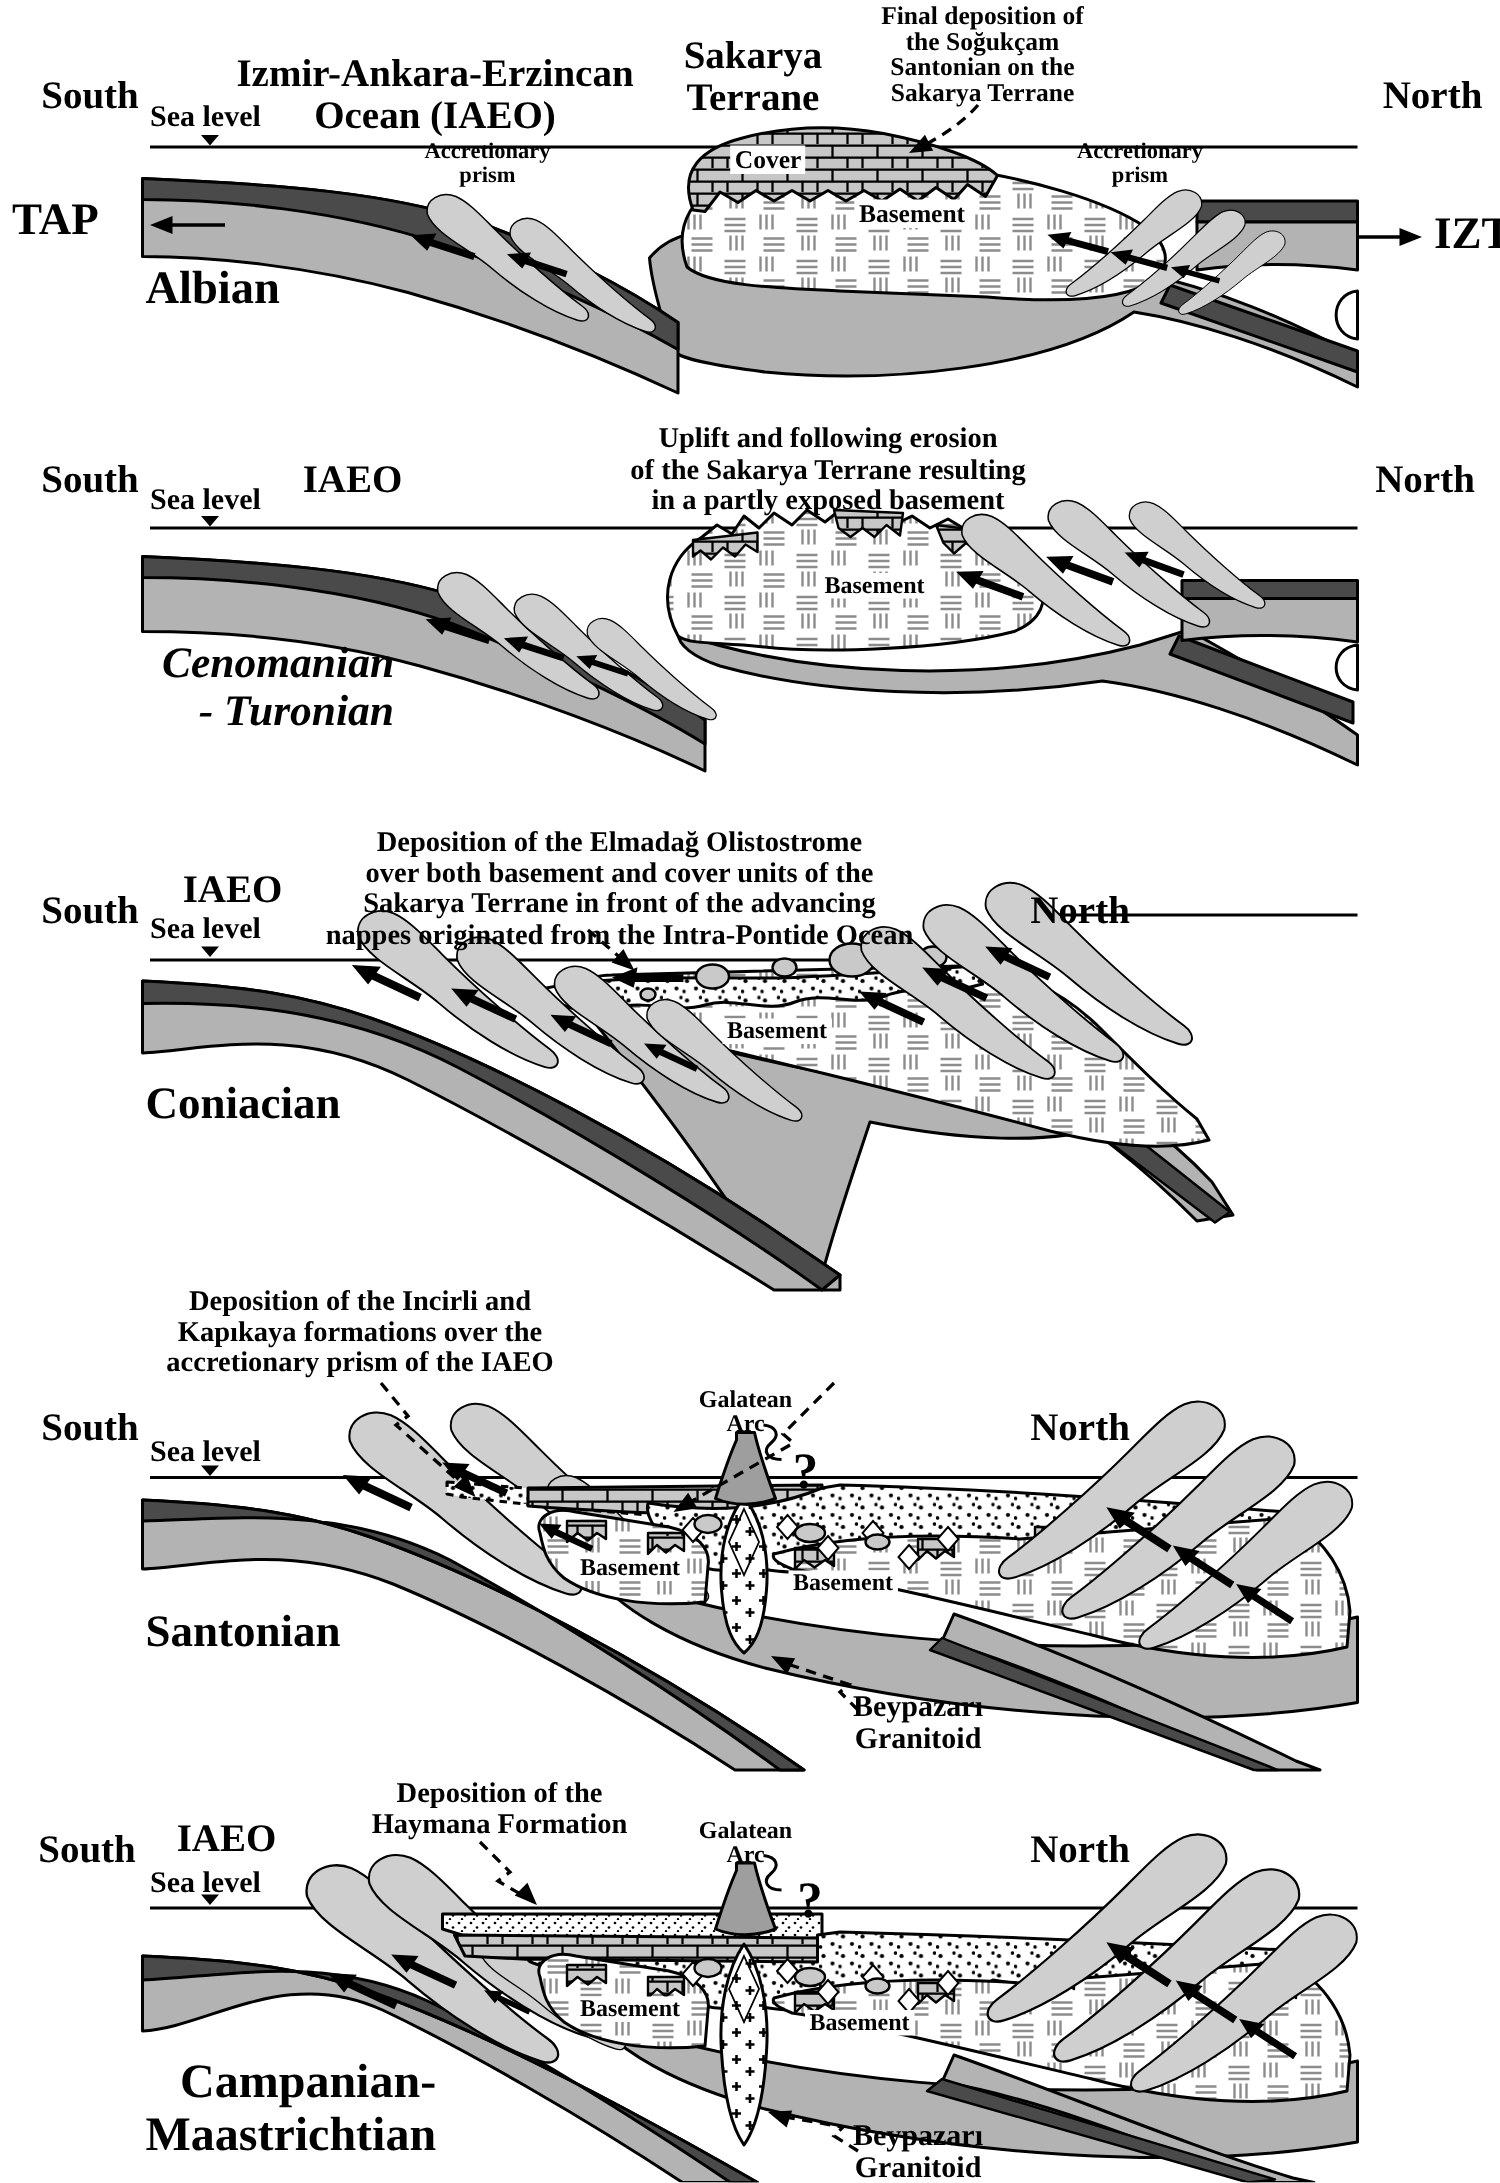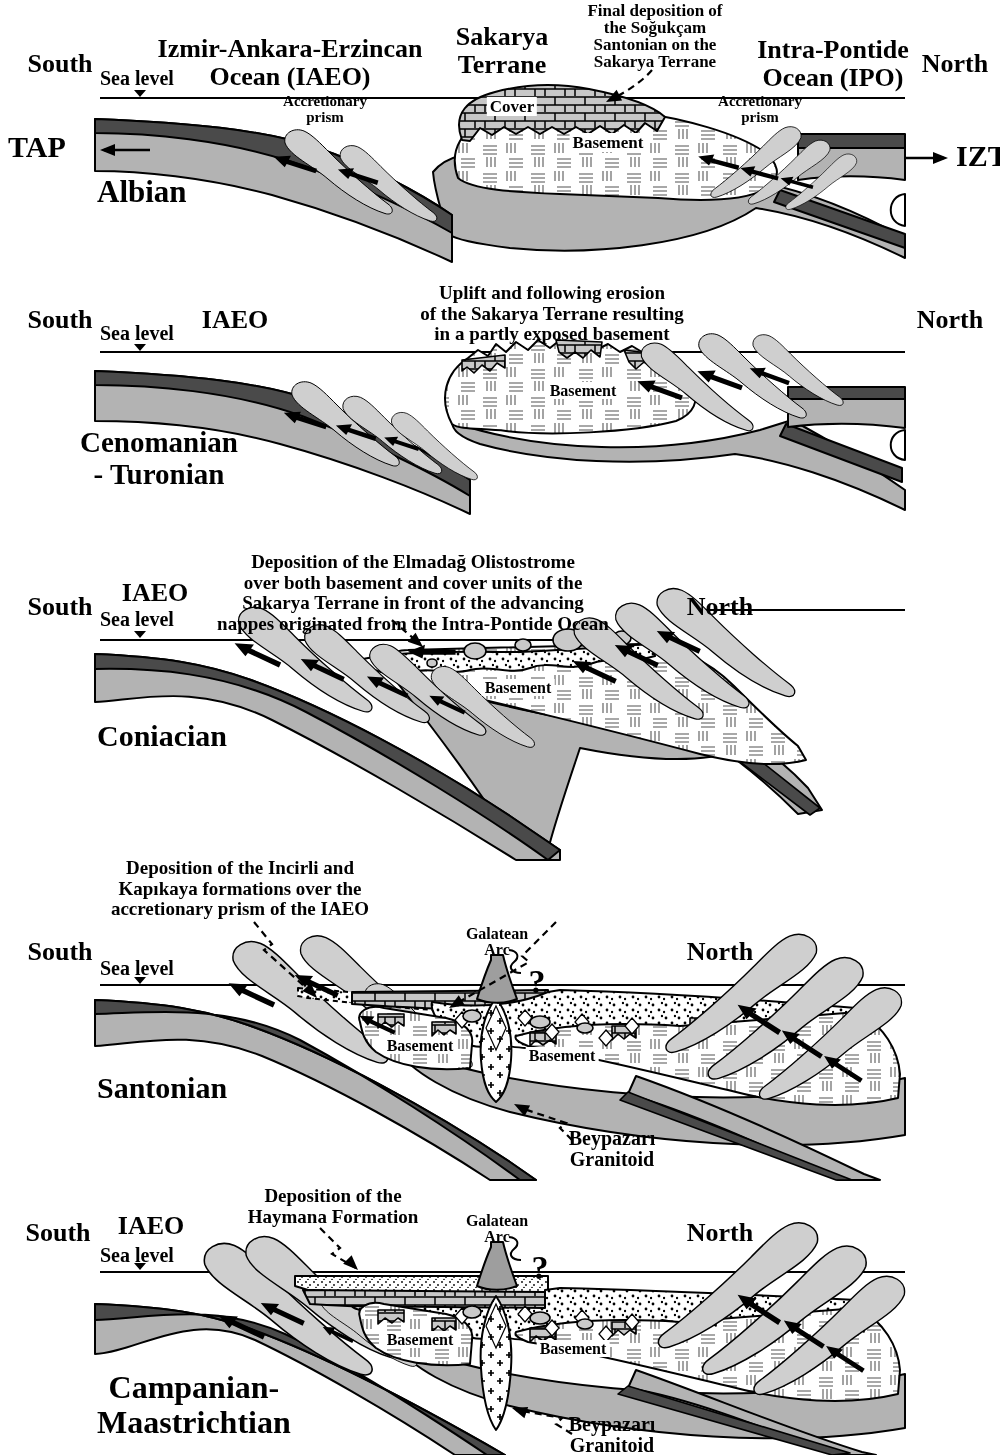--- a/index.html
+++ b/index.html
@@ -1,21 +1,21 @@
 <!DOCTYPE html>
 <html><head>
 <meta charset="utf-8">
 <style>
   html,body{margin:0;padding:0;background:#fff;}
   .stage{position:relative;width:1000px;height:1455px;background:#fff;overflow:hidden;
          font-family:"Liberation Serif", serif;}
   svg{position:absolute;left:0;top:0;}
   .lbl{position:absolute;font-weight:bold;color:#000;line-height:1.08;
        white-space:pre-line;text-align:center;transform:translateX(-50%);}
-  .la{transform:none;text-align:center;}
+  .la{transform:none;text-align:right;}
   .halo{background:#fff;padding:0 3px;line-height:1.0;}
   .shape{stroke:#000;stroke-width:2;stroke-linejoin:round;}
   .thin{stroke-width:1.6;}
 </style>
 </head>
 <body>
 
 <div class="stage">
 
 <svg width="1000" height="1455" viewBox="0 0 1000 1455">
@@ -284,43 +284,41 @@
 
 <div class="lbl" style="left:60px;top:50px;font-size:26px;">South</div>
 <div class="lbl" style="left:290px;top:35px;font-size:26px;">Izmir-Ankara-Erzincan
 Ocean (IAEO)</div>
 <div class="lbl" style="left:502px;top:23px;font-size:26px;">Sakarya
 Terrane</div>
 <div class="lbl" style="left:655px;top:2px;font-size:17px;line-height:1.0;">Final deposition of
 the Soğukçam
 Santonian on the
 Sakarya Terrane</div>
-<div class="lbl" style="left:833px;top:36px;font-size:26px;">Intra-Pontide
-Ocean (IPO)</div>
 <div class="lbl" style="left:955px;top:50px;font-size:26px;">North</div>
 <div class="lbl la" style="left:100px;top:68px;font-size:20px;">Sea level</div>
 <div class="lbl la" style="left:8px;top:131px;font-size:30px;">TAP</div>
 <div class="lbl la" style="left:956px;top:140px;font-size:30px;">IZT</div>
 <div class="lbl" style="left:325px;top:94px;font-size:15px;line-height:1.05;">Accretionary
 prism</div>
 <div class="lbl" style="left:760px;top:94px;font-size:15px;line-height:1.05;">Accretionary
 prism</div>
 <div class="lbl" style="left:512px;top:98px;font-size:17px;"><span class="halo">Cover</span></div>
 <div class="lbl" style="left:608px;top:134px;font-size:17px;"><span class="halo">Basement</span></div>
 <div class="lbl la" style="left:97px;top:175px;font-size:31px;">Albian</div>
 
 <div class="lbl" style="left:60px;top:306px;font-size:26px;">South</div>
 <div class="lbl" style="left:235px;top:306px;font-size:26px;">IAEO</div>
 <div class="lbl" style="left:552px;top:283px;font-size:19px;line-height:1.08;">Uplift and following erosion
 of the Sakarya Terrane resulting
 in a partly exposed basement</div>
 <div class="lbl" style="left:950px;top:306px;font-size:26px;">North</div>
 <div class="lbl la" style="left:100px;top:323px;font-size:20px;">Sea level</div>
 <div class="lbl" style="left:583px;top:382px;font-size:16px;"><span class="halo">Basement</span></div>
-<div class="lbl la" style="left:80px;top:426px;font-size:29px;line-height:1.12;">Cenomanian
+<div class="lbl la" style="left:108px;top:426px;font-size:29px;line-height:1.12;font-style:italic;">Cenomanian
 - Turonian</div>
 
 <div class="lbl" style="left:60px;top:593px;font-size:26px;">South</div>
 <div class="lbl" style="left:155px;top:579px;font-size:26px;">IAEO</div>
 <div class="lbl" style="left:413px;top:552px;font-size:19px;line-height:1.08;">Deposition of the Elmadağ Olistostrome
 over both basement and cover units of the
 Sakarya Terrane in front of the advancing
 nappes originated from the Intra-Pontide Ocean</div>
 <div class="lbl" style="left:720px;top:593px;font-size:26px;">North</div>
 <div class="lbl la" style="left:100px;top:609px;font-size:20px;">Sea level</div>

